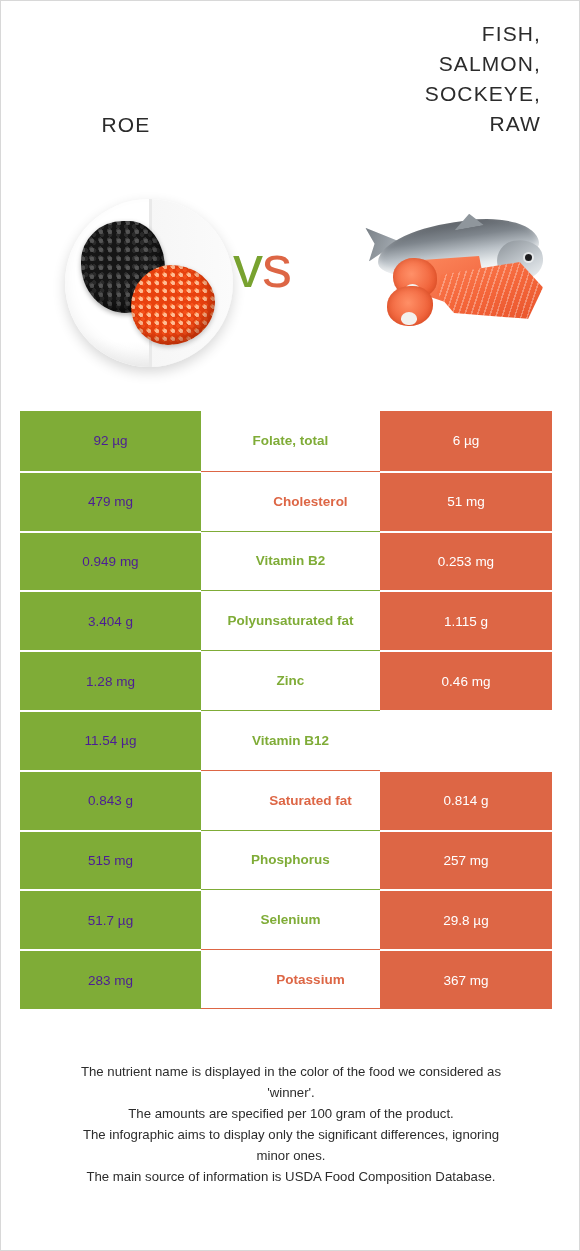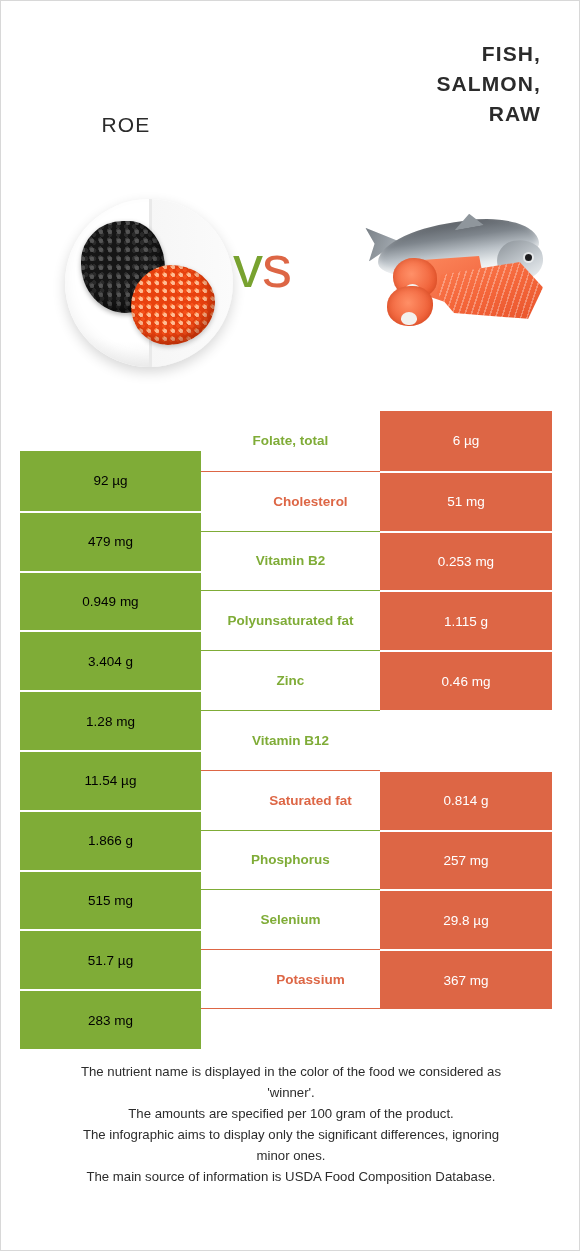--- a/index.html
+++ b/index.html
@@ -21,22 +21,22 @@
 
   .title-left {
     position:absolute; left:0; top:112px; width:250px;
     text-align:center;
     font-size:21px; font-weight:300; letter-spacing:1.1px;
     color:#2b2b2b; text-transform:uppercase;
   }
   .title-right {
     position:absolute; right:38px; top:18px; width:250px;
     text-align:right;
-    font-size:21px; font-weight:700; letter-spacing:1.1px; line-height:30px;
-    color:#2b2b2b; text-transform:uppercase;margin-top:20px;
+    font-size:21px; font-weight:400; letter-spacing:1.1px; line-height:30px;
+    color:#2b2b2b; text-transform:uppercase;
   }
   .title-right span { display:block; }
 
   .vs {
     position:absolute; left:232px; top:236px; 
     font-size:60px; font-weight:400; letter-spacing:-1px;
     line-height:1;
   }
   .vs .v { color:#78A22F; }
   .vs .s { color:#DD6645; }
@@ -149,21 +149,21 @@
     border-radius:50% 50% 44% 44%; background:#f3f1ee;
   }
 
   
   .table { position:absolute; left:19px; top:410px; width:542px; }
   .row { display:flex; width:100%; height:59.8px; }
   .cell {
     display:flex; align-items:center; justify-content:center;
     font-size:13.5px; height:100%;
   }
-  .cell.left  { width:181px; color:#000000;margin-top:40px; }
+  .cell.left  { width:181px; color:#4c1d95; }
   .cell.mid   { width:179px; background:#ffffff; font-weight:bold; }
   .cell.right { width:172px; color:#ffffff; }
   .g { background:#7FAC37; }
   .r { background:#DD6645; }
   .lbl-g { color:#7FAC37; }
   .lbl-r { color:#DD6645;margin-left:40px; }
   .mid.sep-g { border-top:1px solid #7FAC37; }
   .mid.sep-r { border-top:1px solid #DD6645; }
   .mid.endcap { border-bottom:1px solid #DD6645; }
   .row + .row .left, .row + .row .right { border-top:2px solid #fff;text-align:center; }
@@ -178,20 +178,21 @@
 </head>
 <body>
 
 <div class="page">
 
   <div class="header">
     <div class="title-left">Roe</div>
     <div class="title-right">
       <span>FISH,</span>
       <span>SALMON,</span>
+      <span>SOCKEYE,</span>
       <span>RAW</span>
     </div>
   </div>
 
   <div class="roe-wrap">
     <div class="plate"></div>
     <div class="plate-s">
         <div class="swirl"></div>
       </div>
     <div class="caviar-black"></div>
@@ -250,21 +251,21 @@
         </div>
         <div class="cell right r">0.46 mg</div>
       </div>
       <div class="row">
         <div class="cell left g">11.54 µg</div>
         <div class="cell mid sep-g ">
           <span class="lbl-g">Vitamin B12</span>
         </div>
       </div>
       <div class="row">
-        <div class="cell left g">1.866 g</div>
+        <div class="cell left g">0.843 g</div>
         <div class="cell mid sep-r ">
           <span class="lbl-r">Saturated fat</span>
         </div>
         <div class="cell right r">0.814 g</div>
       </div>
       <div class="row">
         <div class="cell left g">515 mg</div>
         <div class="cell mid sep-g ">
           <span class="lbl-g">Phosphorus</span>
         </div>

